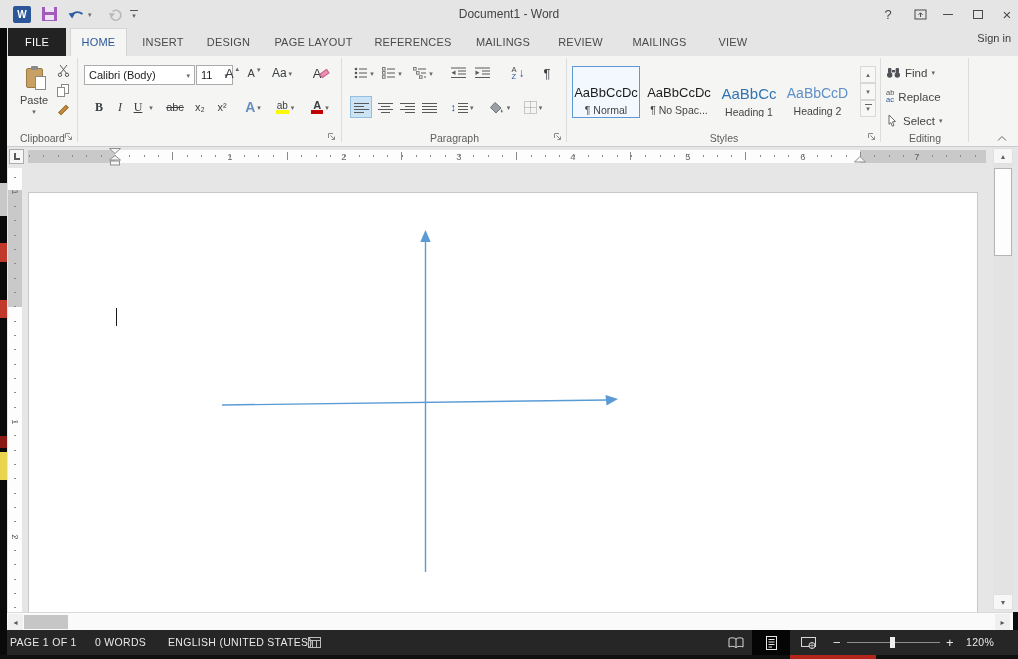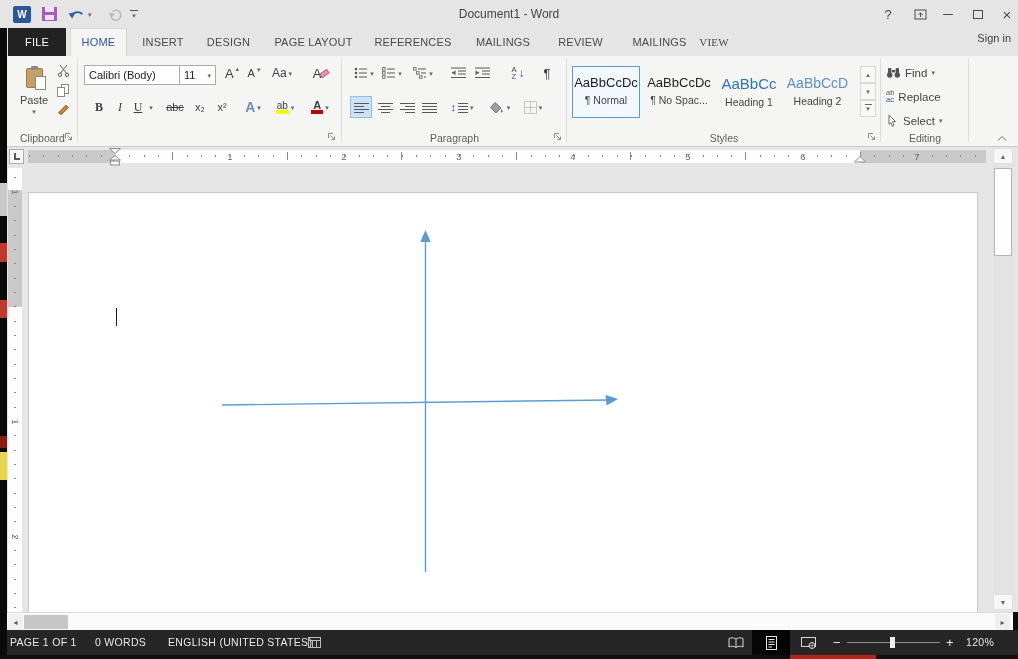--- a/index.html
+++ b/index.html
@@ -49,21 +49,21 @@
   .al { width:15px; height:11px; background-repeat:no-repeat;
         background-image:linear-gradient(#595959,#595959),linear-gradient(#595959,#595959),
                          linear-gradient(#595959,#595959),linear-gradient(#595959,#595959); }
   .al-l { background-size:15px 1px,10px 1px,15px 1px,10px 1px; background-position:0 1px,0 4px,0 7px,0 10px; }
   .al-c { background-size:15px 1px,9px 1px,15px 1px,9px 1px; background-position:0 1px,3px 4px,0 7px,3px 10px; }
   .al-r { background-size:15px 1px,10px 1px,15px 1px,10px 1px; background-position:0 1px,5px 4px,0 7px,5px 10px; }
   .al-j { background-size:15px 1px,15px 1px,15px 1px,15px 1px; background-position:0 1px,0 4px,0 7px,0 10px; }
   .stylecell { position:absolute; top:10px; height:52px; border:1px solid transparent; text-align:center;
                background:#F5F5F4; overflow:hidden; }
   .stylecell.active { border:1px solid #5B9BD5; background:#F2F8FD; }
-  .ssample { display:block; margin-top:8px; font-size:13px; color:#1c1c1c; white-space:nowrap; }
+  .ssample { display:block; margin-top:18px; font-size:13px; color:#1c1c1c; white-space:nowrap; }
   .sname { display:block; margin-top:4px; font-size:10.5px; color:#444; white-space:nowrap; }
   .galbtn { position:absolute; left:292px; width:16px; height:17px; background:#F7F7F6; border:1px solid #D8D8D8;
             display:flex; align-items:center; justify-content:center; color:#666; font-size:7px; flex-direction:column; }
   .ebtn { position:absolute; left:4px; height:21px; display:flex; align-items:center; gap:4px;
           font-size:11.5px; color:#444; }
 
   
   #rulerrow { left:7px; top:147px; width:1011px; height:21px; background:#E6E6E6; }
   #tabsel { left:2px; top:2px; width:15px; height:15px; background:#F7F7F7; border:1px solid #ACACAC; }
   #tabsel i { position:absolute; left:4px; top:3px; width:6px; height:7px;
@@ -160,21 +160,21 @@
   <div class="t" id="tabrow">
     <div class="t tab" id="tab-file" style="left:8px;width:58px;">FILE</div>
     <div class="t tab" id="tab-home" style="left:70px;width:57px;">HOME</div>
     <div class="t tab" style="left:134px;width:58px;">INSERT</div>
     <div class="t tab" style="left:200px;width:57px;">DESIGN</div>
     <div class="t tab" style="left:267px;width:93px;">PAGE LAYOUT</div>
     <div class="t tab" style="left:373px;width:80px;">REFERENCES</div>
     <div class="t tab" style="left:465px;width:76px;">MAILINGS</div>
     <div class="t tab" style="left:551px;width:59px;">REVIEW</div>
     <div class="t tab" style="left:620px;width:79px;">MAILINGS</div>
-    <div class="t tab" style="left:690px;width:48px;font-family:Liberation Serif, serif;">VIEW</div>
+    <div class="t tab" style="left:709px;width:48px;">VIEW</div>
     <div class="t" id="signin">Sign in</div>
   </div>
 
   <div class="t" id="ribbon">
     <div class="gsep" style="left:70px;"></div>
     <div class="gsep" style="left:334px;"></div>
     <div class="gsep" style="left:559px;"></div>
     <div class="gsep" style="left:873px;"></div>
     <div class="gsep" style="left:961px;"></div>
 
@@ -208,21 +208,21 @@
         <path d="M1.5 1.5 H6 M1.5 1.5 V6" stroke="#8a8a8a" fill="none"></path>
         <path d="M3.5 3.5 L7.5 7.5 M7.5 4.5 V7.5 H4.5" stroke="#8a8a8a" fill="none"></path>
       </svg>
     </div>
 
     <div class="grp" style="left:73px;width:260px;">
       <div class="combo" style="left:4px;width:111px;">
         <span>Calibri (Body)</span>
         <span class="dd">▾</span>
       </div>
-      <div class="combo" style="left:99px;width:37px;">
+      <div class="combo" style="left:116px;width:37px;">
         <span>11</span>
         <span class="dd">▾</span>
       </div>
       <div class="rbtn row1" style="left:142px;width:20px;">
         <span style="font-size:13px;">A</span>
         <span class="dd" style="margin-top:-10px;">▴</span>
       </div>
       <div class="rbtn row1" style="left:164px;width:20px;">
         <span style="font-size:11px;">A</span>
         <span class="dd" style="margin-top:-8px;">▾</span>

